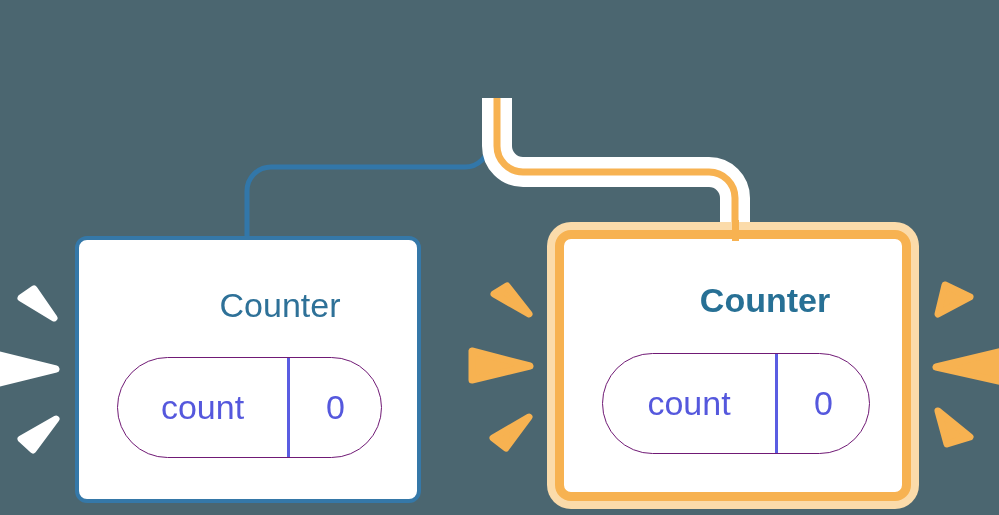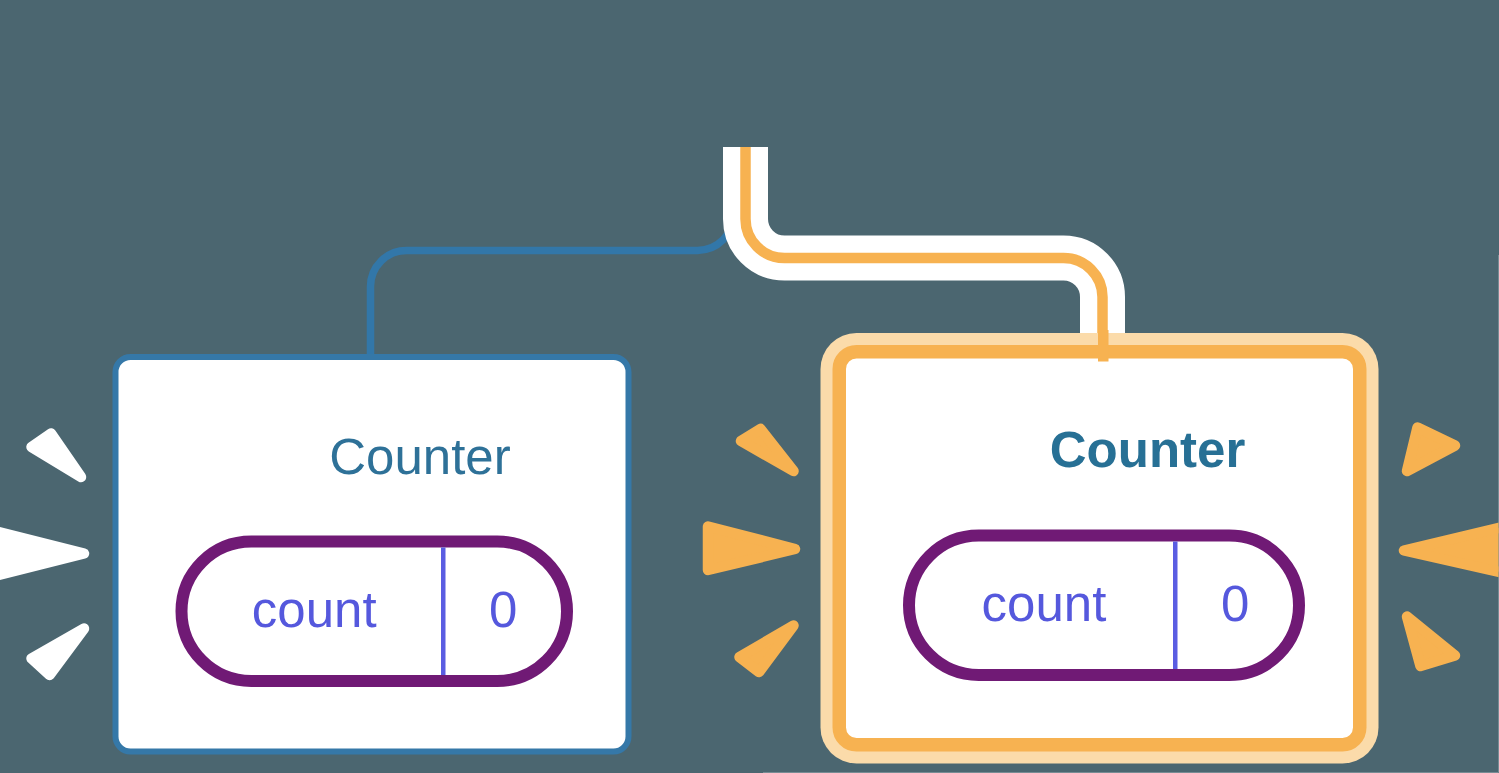--- a/index.html
+++ b/index.html
@@ -40,21 +40,21 @@
     position:absolute; left:0; width:100%;
     text-align:center; line-height:46px; font-size:34px;margin-left:32px;
   }
   .card-left  .card-title { top:42px; color:#2e7198; font-weight:500; }
   .card-right .card-title { top:38px; color:#277095; font-weight:700; }
 
   
   .pill {
     position:absolute;
     height:101px; box-sizing:border-box;
-    border:8px solid #701a75;
+    border:1px solid #701a75;
     border-radius:999px;
     display:flex; align-items:stretch;
     background:#ffffff;
   }
   .card-left  .pill { left:38px; top:117px; width:265px; }
   .card-right .pill { left:38px; top:114px; width:268px; }
   .pill-key {
     flex:0 0 auto; display:flex; align-items:center; justify-content:center;
     border-right:3px solid #5a5de2;
     font-size:34px; color:#5558dd;

